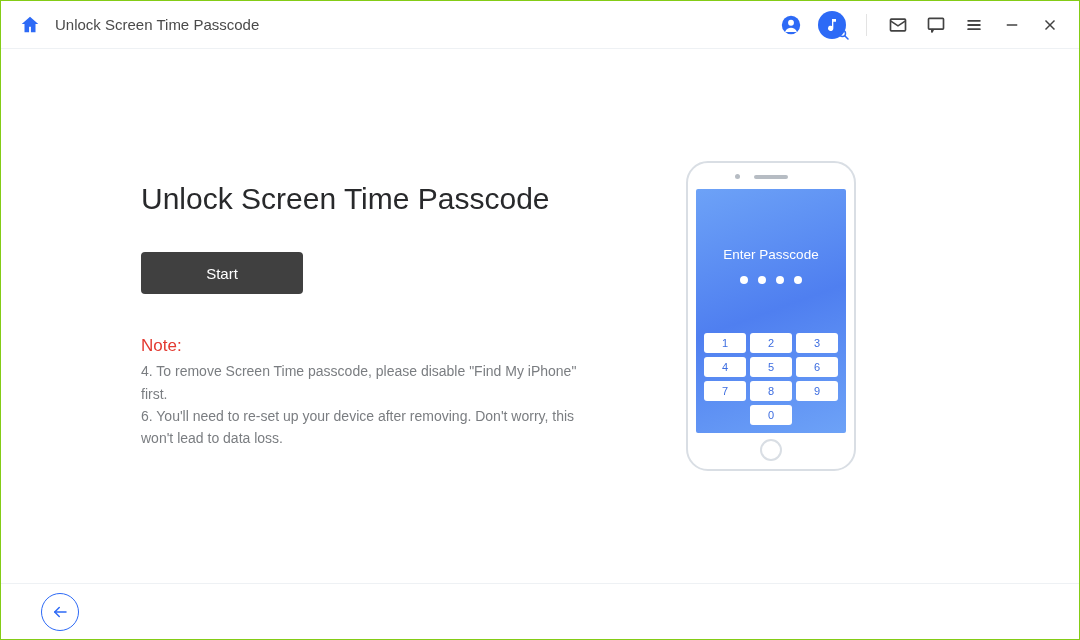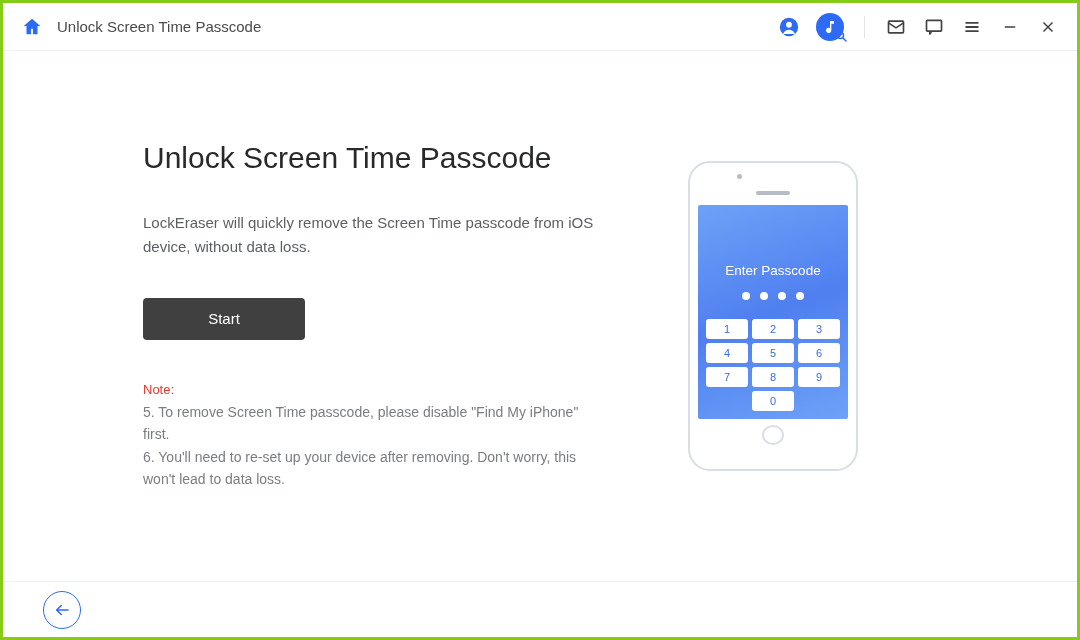--- a/index.html
+++ b/index.html
@@ -6,21 +6,21 @@
     body {
       font-family: -apple-system, BlinkMacSystemFont, "Segoe UI", Arial, sans-serif;
       background: #fff;
       width: 1080px;
       height: 640px;
       overflow: hidden;
     }
     .window {
       width: 100%;
       height: 100%;
-      border: 3px solid #84cc16;
+      border: 1px solid #84cc16;
       background: #fff;
       display: flex;
       flex-direction: column;
     }
     .titlebar {
       height: 48px;
       border-bottom: 1px solid #eef1f4;
       display: flex;
       align-items: center;
       padding: 0 18px 0 18px;
@@ -103,42 +103,42 @@
       border: none;
       width: 162px;
       height: 42px;
       border-radius: 4px;
       font-size: 15px;
       cursor: pointer;
       margin-bottom: 42px;
     }
     .note-label {
       color: #e33930;
-      font-size: 13px;
+      font-size: 17px;
       margin-bottom: 4px;
     }
     .note-text {
       font-size: 14px;
       color: #7a7d81;
       line-height: 1.6;
       max-width: 470px;
     }
     .right-col {
       width: 220px;
       display: flex;
       justify-content: center;
     }
     .phone {
       width: 170px;
       height: 310px;
       border: 2px solid #d9dee4;
       border-radius: 22px;
       background: #fff;
       position: relative;
-      padding: 24px;
+      padding: 8px;
       display: flex;
       flex-direction: column;
       align-items: center;
     }
     .phone-speaker {
       width: 34px;
       height: 4px;
       background: #b6bcc3;
       border-radius: 2px;
       margin-top: 4px;
@@ -288,24 +288,23 @@
             <line x1="6" y1="6" x2="18" y2="18"></line>
             <line x1="18" y1="6" x2="6" y2="18"></line>
           </svg>
       </div>
     </div>
   </div>
 
   <div class="content">
     <div class="left-col">
       <h1 class="heading">Unlock Screen Time Passcode</h1>
-      <p class="desc">LockEraser will quickly remove the Screen Time passcode from iOS device, without data loss.</p>
       <button class="start-btn">Start</button>
       <div class="note-label">Note:</div>
-      <div class="note-text">5. To remove Screen Time passcode, please disable "Find My iPhone" first.</div>
+      <div class="note-text">4. To remove Screen Time passcode, please disable "Find My iPhone" first.</div>
       <div class="note-text">6. You'll need to re-set up your device after removing. Don't worry, this won't lead to data loss.</div>
     </div>
 
     <div class="right-col">
       <div class="phone">
         <div class="phone-camera"></div>
         <div class="phone-speaker"></div>
         <div class="phone-screen">
           <div class="passcode-label">Enter Passcode</div>
           <div class="dots">

